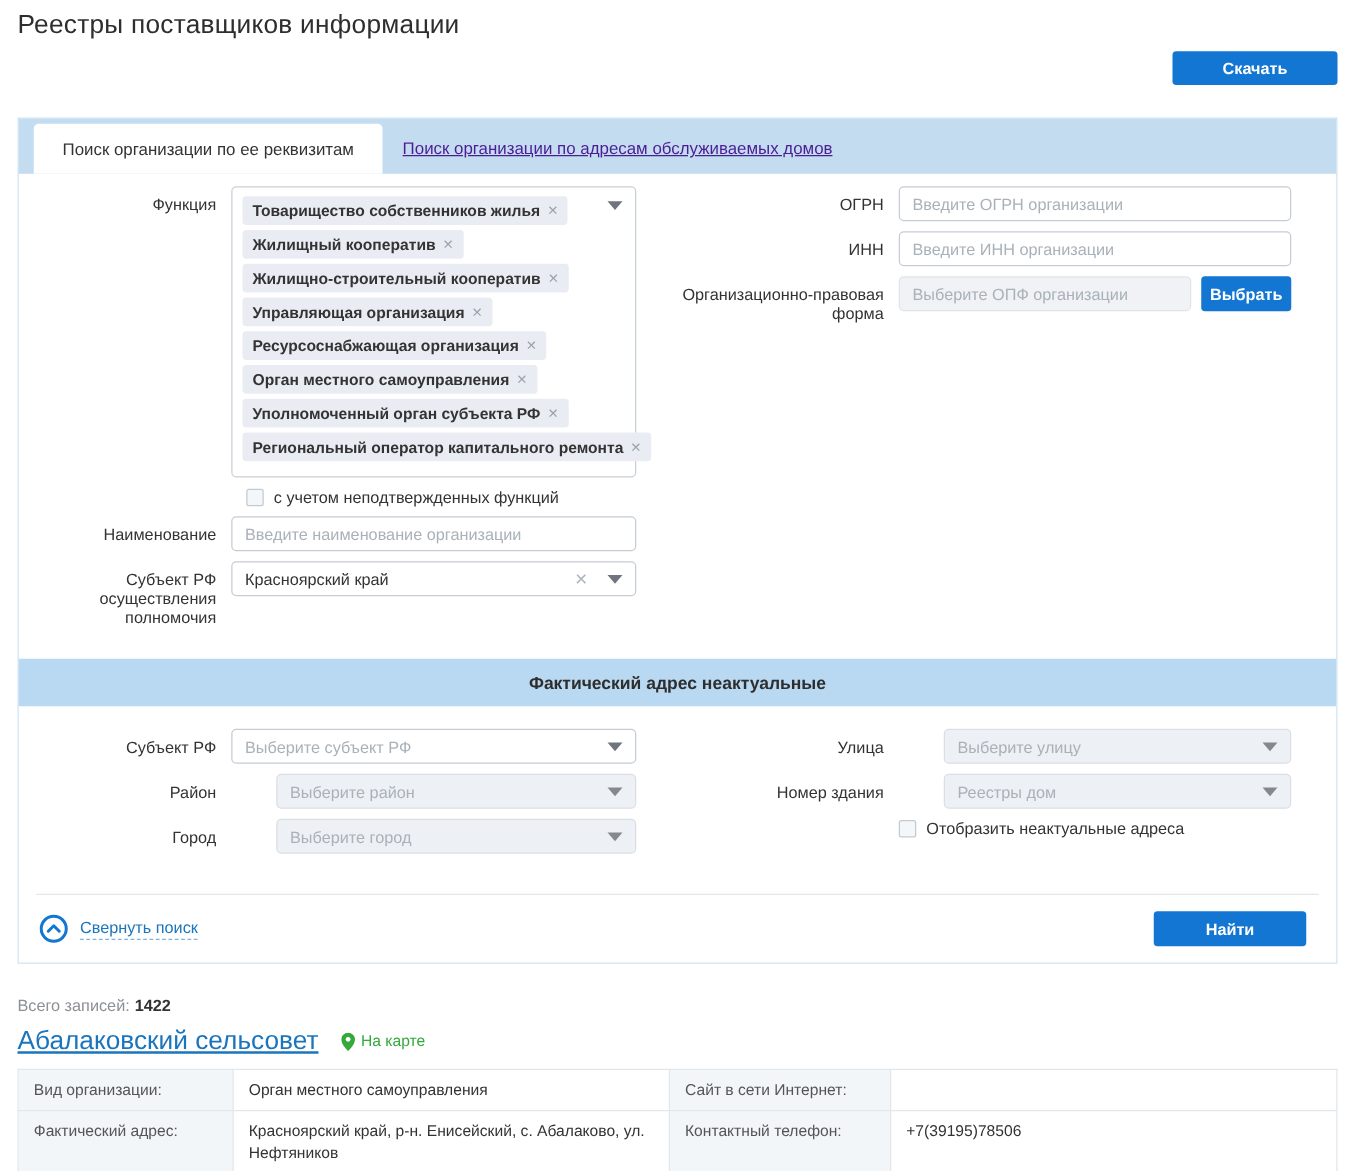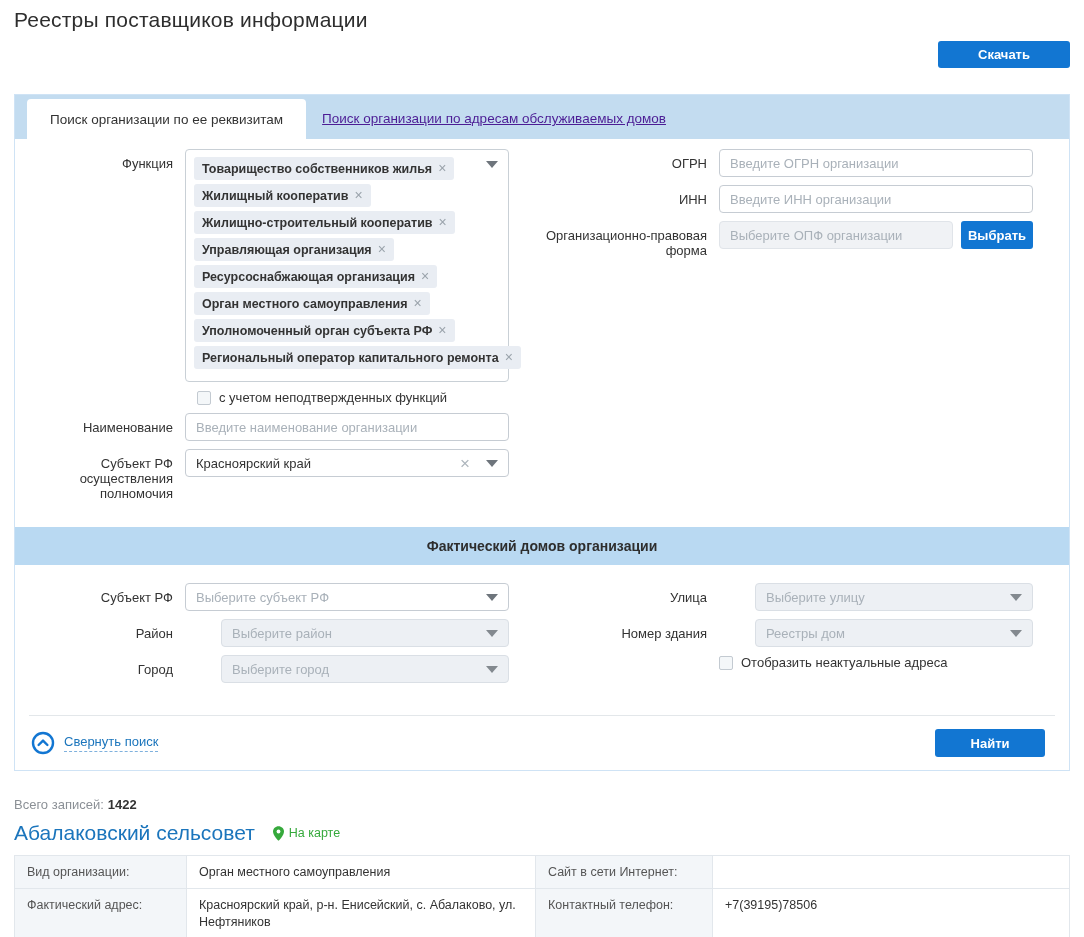--- a/index.html
+++ b/index.html
@@ -62,27 +62,27 @@
 
   .section-band { background:#b9d9f2; height:38px; display:flex; align-items:center; justify-content:center;
                   font-size:14px; font-weight:bold; color:#2e2e2e; }
   .form-bottom { display:flex; padding:18px 0 32px 0; }
 
   .panel-footer { border-top:1px solid #e3e7ea; margin:0 14px; padding:13px 10px 13px 2px;
                   display:flex; align-items:center; justify-content:space-between; }
   .collapse { display:flex; align-items:center; cursor:pointer; }
   .collapse svg { margin-right:9px; }
   .collapse-lbl { color:#1b75bc; font-size:13px; border-bottom:1px dashed #7fb1dd; padding-bottom:2px; }
-  .btn-find { width:110px; height:28px; }
+  .btn-find { width:122px; height:28px; }
 
   
   .results-meta { margin-top:26px; font-size:13px; color:#8b9096; }
   .results-meta b { color:#333; font-weight:bold; margin-left:4px; }
   .record-head { display:flex; align-items:center; margin:9px 0 10px; }
-  .record-link { font-size:21px; color:#1b75bc; cursor:pointer; }
+  .record-link { font-size:21px; color:#1b75bc; text-decoration:underline; cursor:pointer; }
   .map-link { display:flex; align-items:center; margin-left:18px; color:#36a93c; font-size:12.5px; cursor:pointer; }
   .map-link svg { margin-right:5px; }
 
   table.record { width:100%; border-collapse:collapse; font-size:12.5px; table-layout:fixed; }
   table.record td { border:1px solid #e2e7ec; padding:8px 12px 7px; vertical-align:top; line-height:17px; }
   td.flabel { background:#f3f6f9; color:#555; }
   col.c1 { width:172px; } col.c2 { width:349px; } col.c3 { width:177px; }
 </style>
 </head>
 <body>
@@ -190,21 +190,21 @@
           <div class="lbl">Организационно-правовая форма</div>
           <div class="ctrl" style="display:flex;">
             <input class="txt dim" style="width: 234px;" readonly="" placeholder="Выберите ОПФ организации">
             <button class="btn" style="width:72px;height:28px;margin-left:8px;">Выбрать</button>
           </div>
         </div>
 
       </div>
     </div>
 
-    <div class="section-band">Фактический домов организации</div>
+    <div class="section-band">Фактический адрес неактуальные</div>
 
     <div class="form-bottom">
       <div class="col col-l">
 
         <div class="form-row">
           <div class="lbl">Субъект РФ</div>
           <div class="ctrl">
             <div class="select">
               <span class="ph">Выберите субъект РФ</span>
               <span class="caret"></span>

